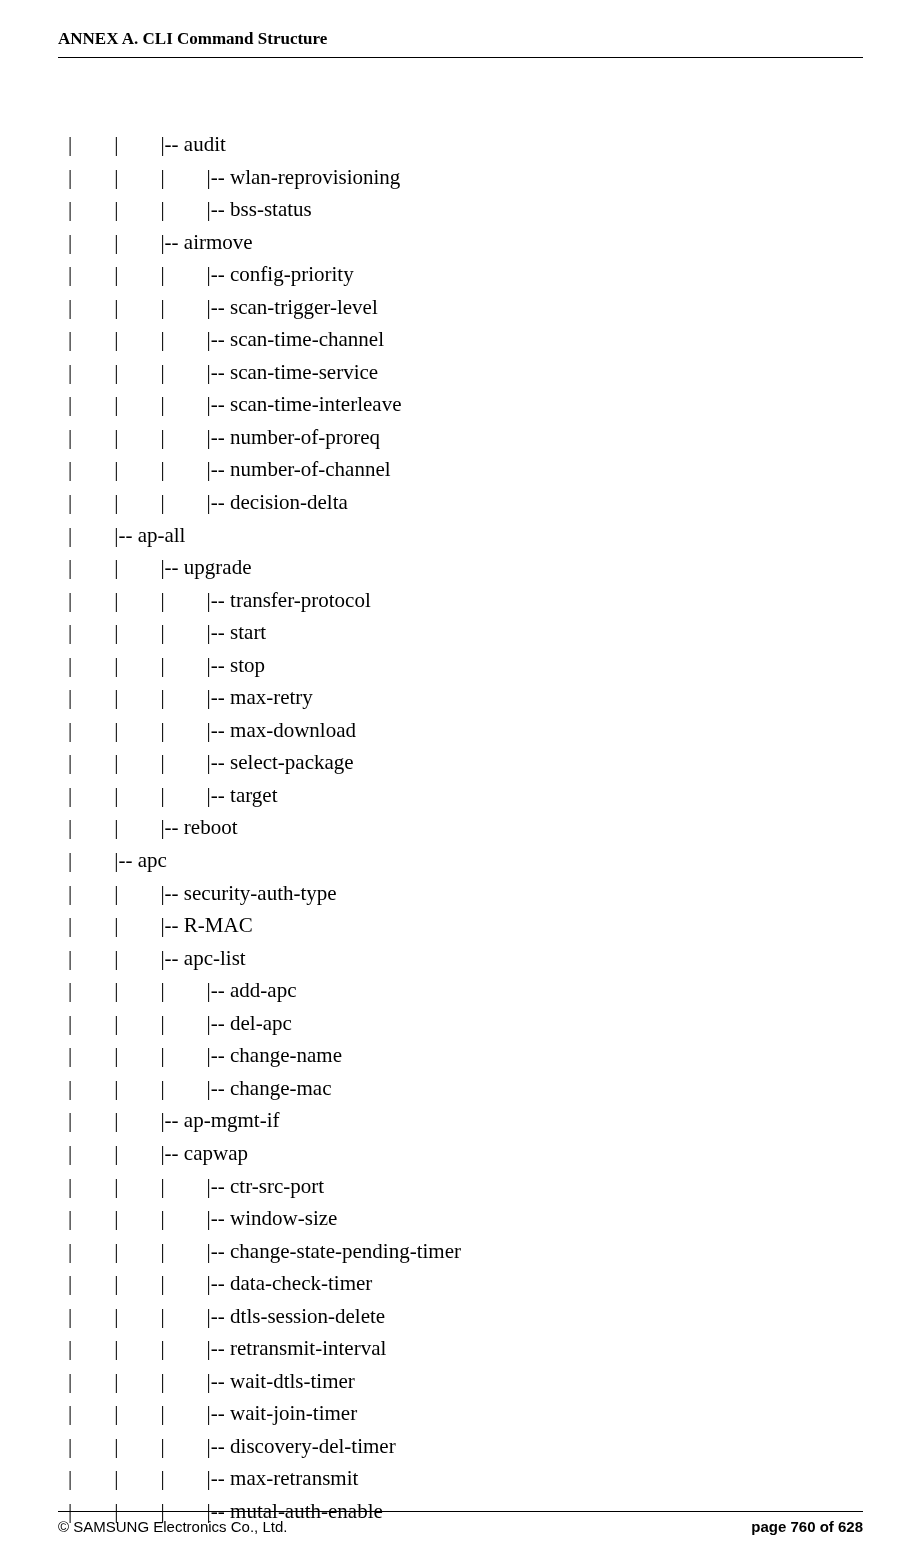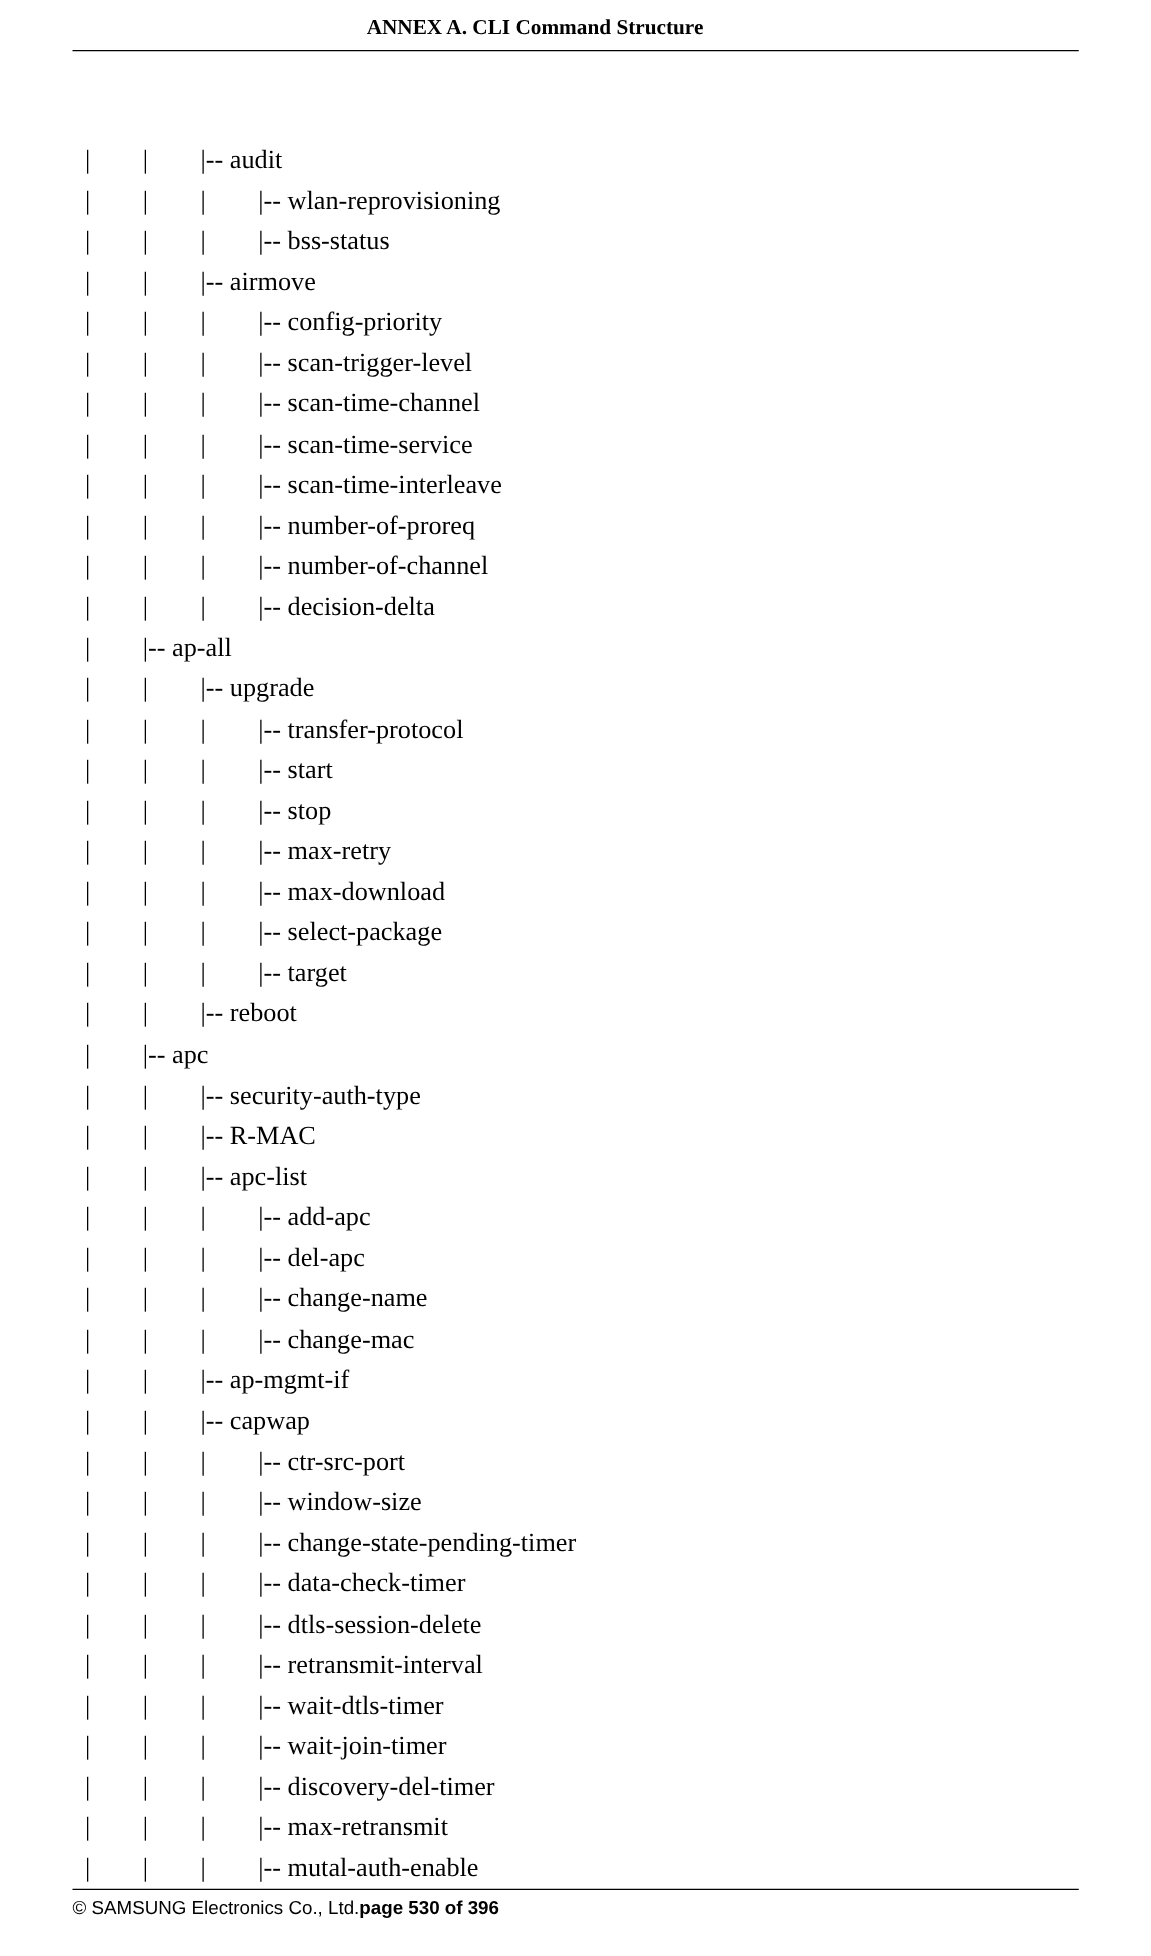--- a/index.html
+++ b/index.html
@@ -6,43 +6,43 @@
     body {
       font-family: "Times New Roman", Times, serif;
       background: #fff;
       color: #000;
       width: 921px;
       height: 1565px;
       position: relative;
       padding: 0;
     }
     .header {
-      text-align: center;
+      text-align: left;
       font-weight: bold;
       font-size: 17px;
-      padding: 12px 65px 8px 0;
+      padding: 29px 65px 8px 0;
       border-bottom: 1.5px solid #000;
       margin: 0 58px 0 58px;
     }
     .content {
       padding: 70px 0 0 68px;
       font-size: 21px;
       line-height: 1.55;
       white-space: pre;
       font-family: "Times New Roman", Times, serif;
     }
     .footer {
       position: absolute;
       bottom: 30px;
       left: 58px;
       right: 58px;
       border-top: 1.5px solid #000;
       padding-top: 6px;
       display: flex;
-      justify-content: flex-start;
+      justify-content: space-between;
       font-family: Arial, Helvetica, sans-serif;
       font-size: 15px;
     }
     .footer-right {
       font-weight: bold;
     }
   </style>
 </head>
 <body>
 
@@ -89,14 +89,14 @@
 |        |        |        |-- dtls-session-delete
 |        |        |        |-- retransmit-interval
 |        |        |        |-- wait-dtls-timer
 |        |        |        |-- wait-join-timer
 |        |        |        |-- discovery-del-timer
 |        |        |        |-- max-retransmit
 |        |        |        |-- mutal-auth-enable</div>
 
 <div class="footer">
   <span>© SAMSUNG Electronics Co., Ltd.</span>
-  <span class="footer-right">page 530 of 396</span>
+  <span class="footer-right">page 760 of 628</span>
 </div>
 
 </body></html>

